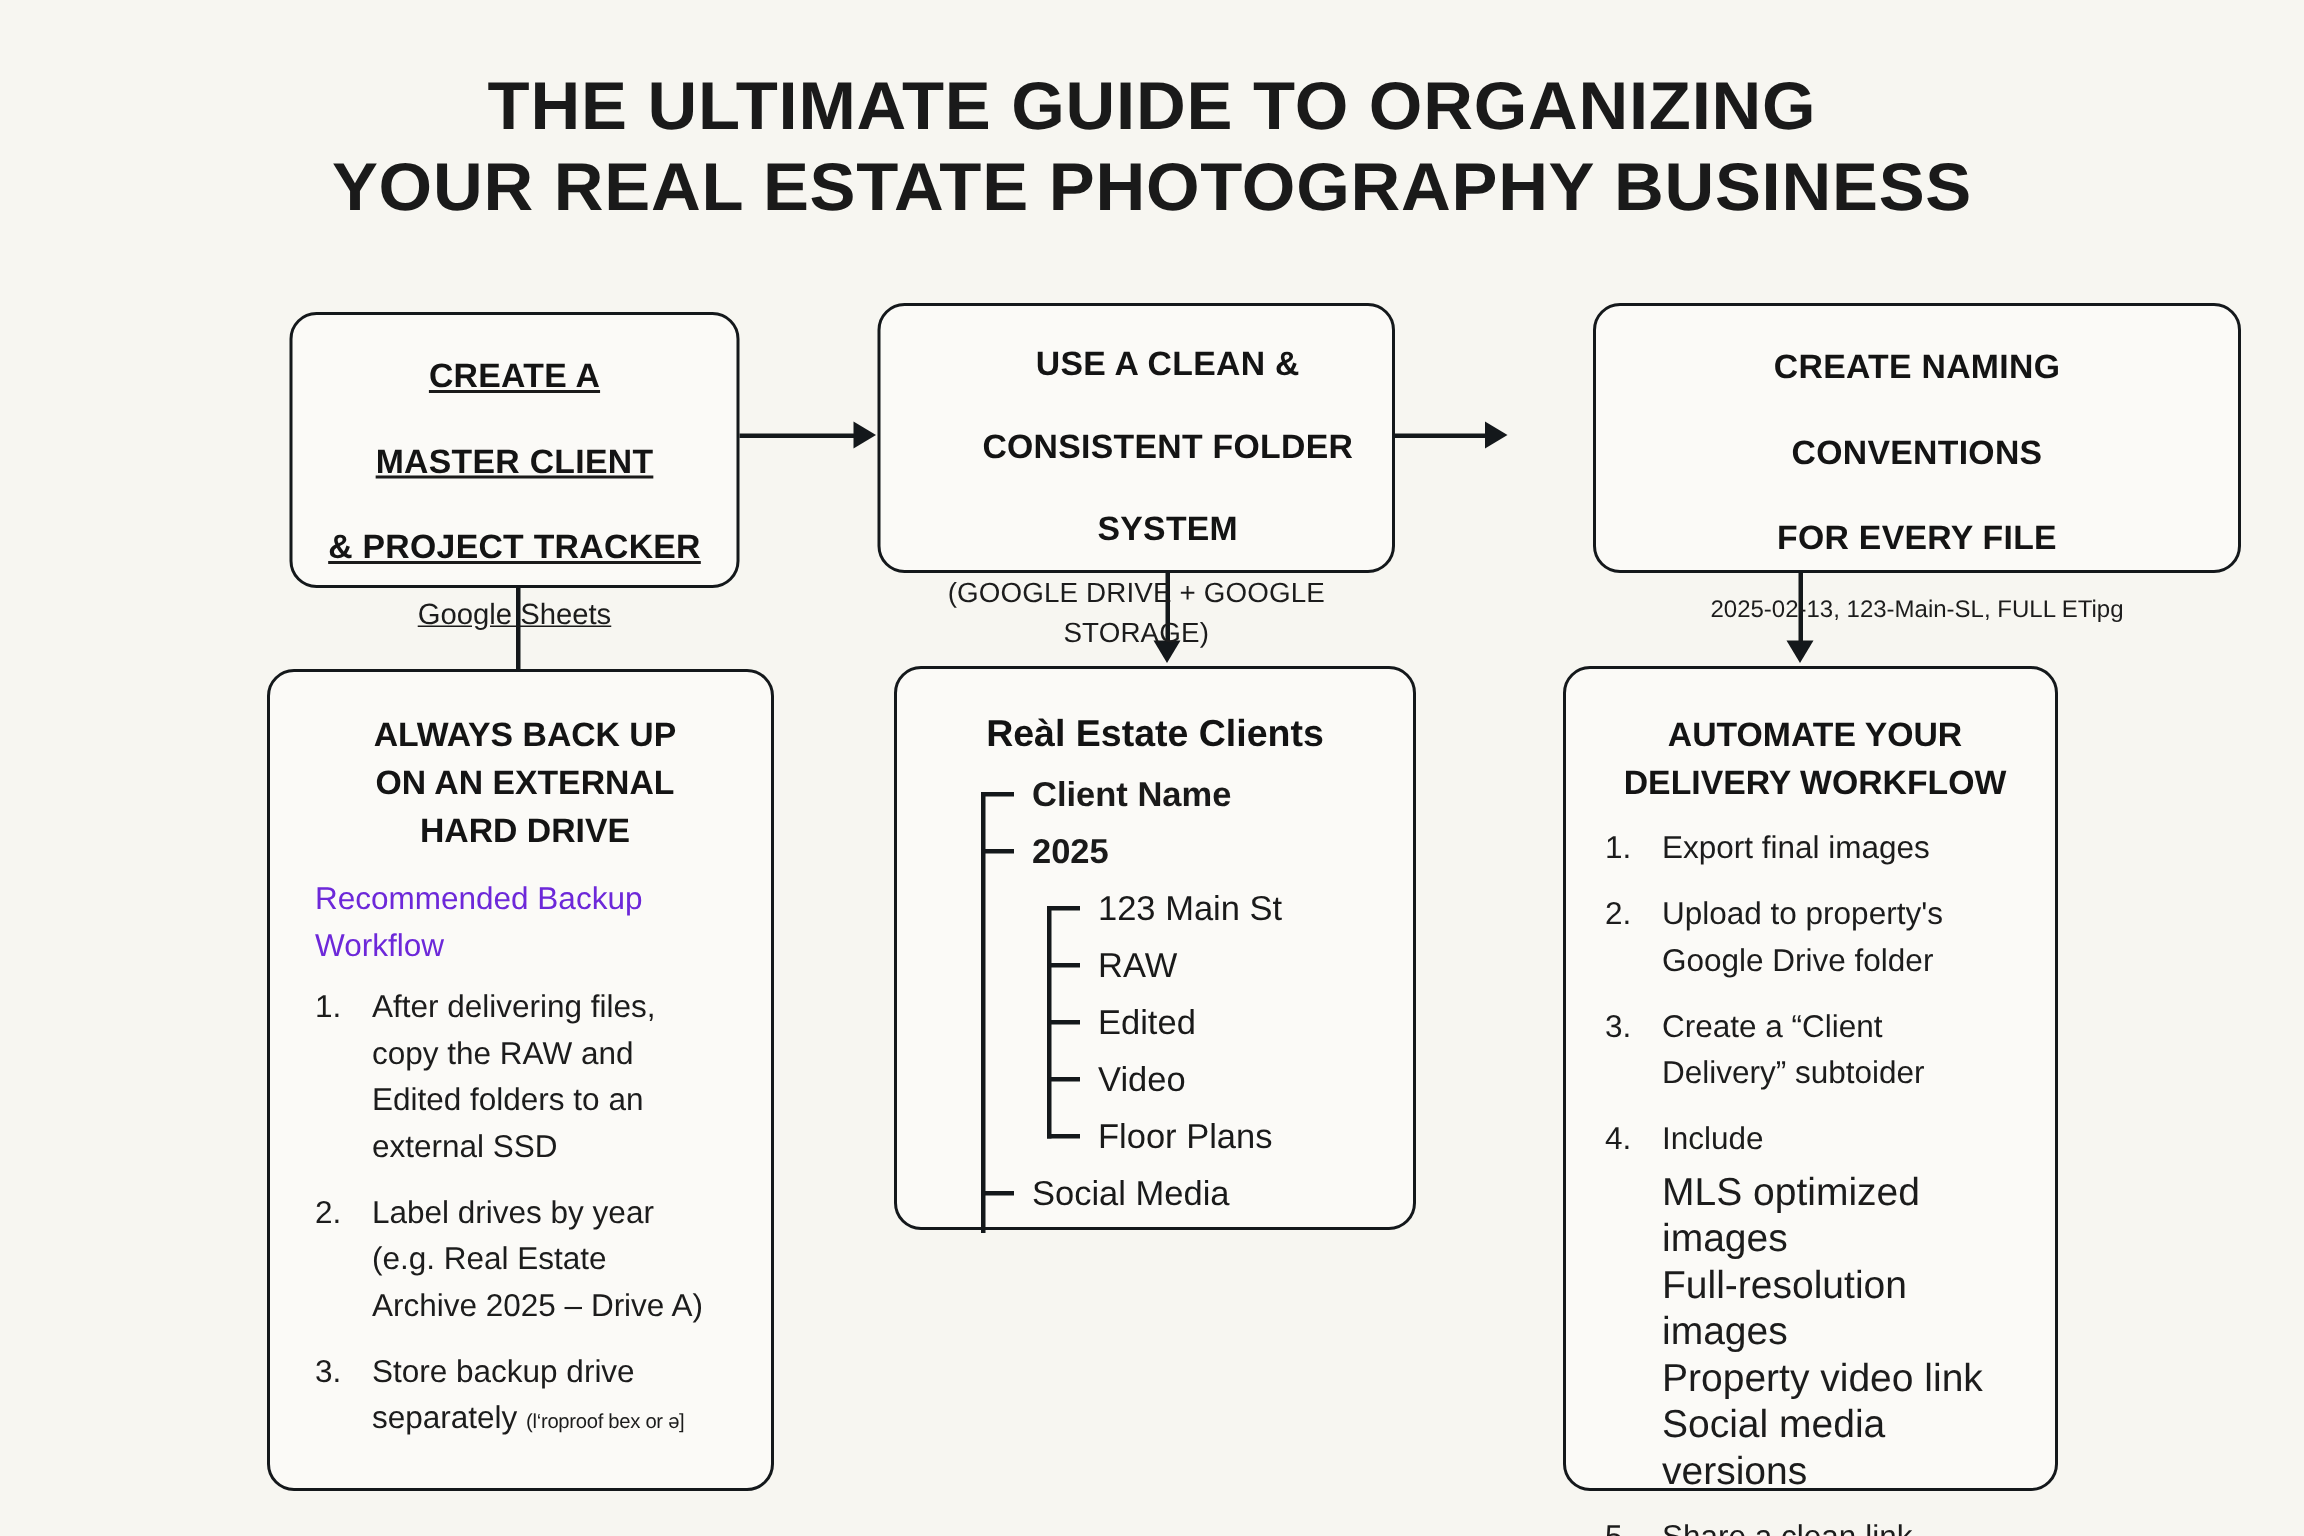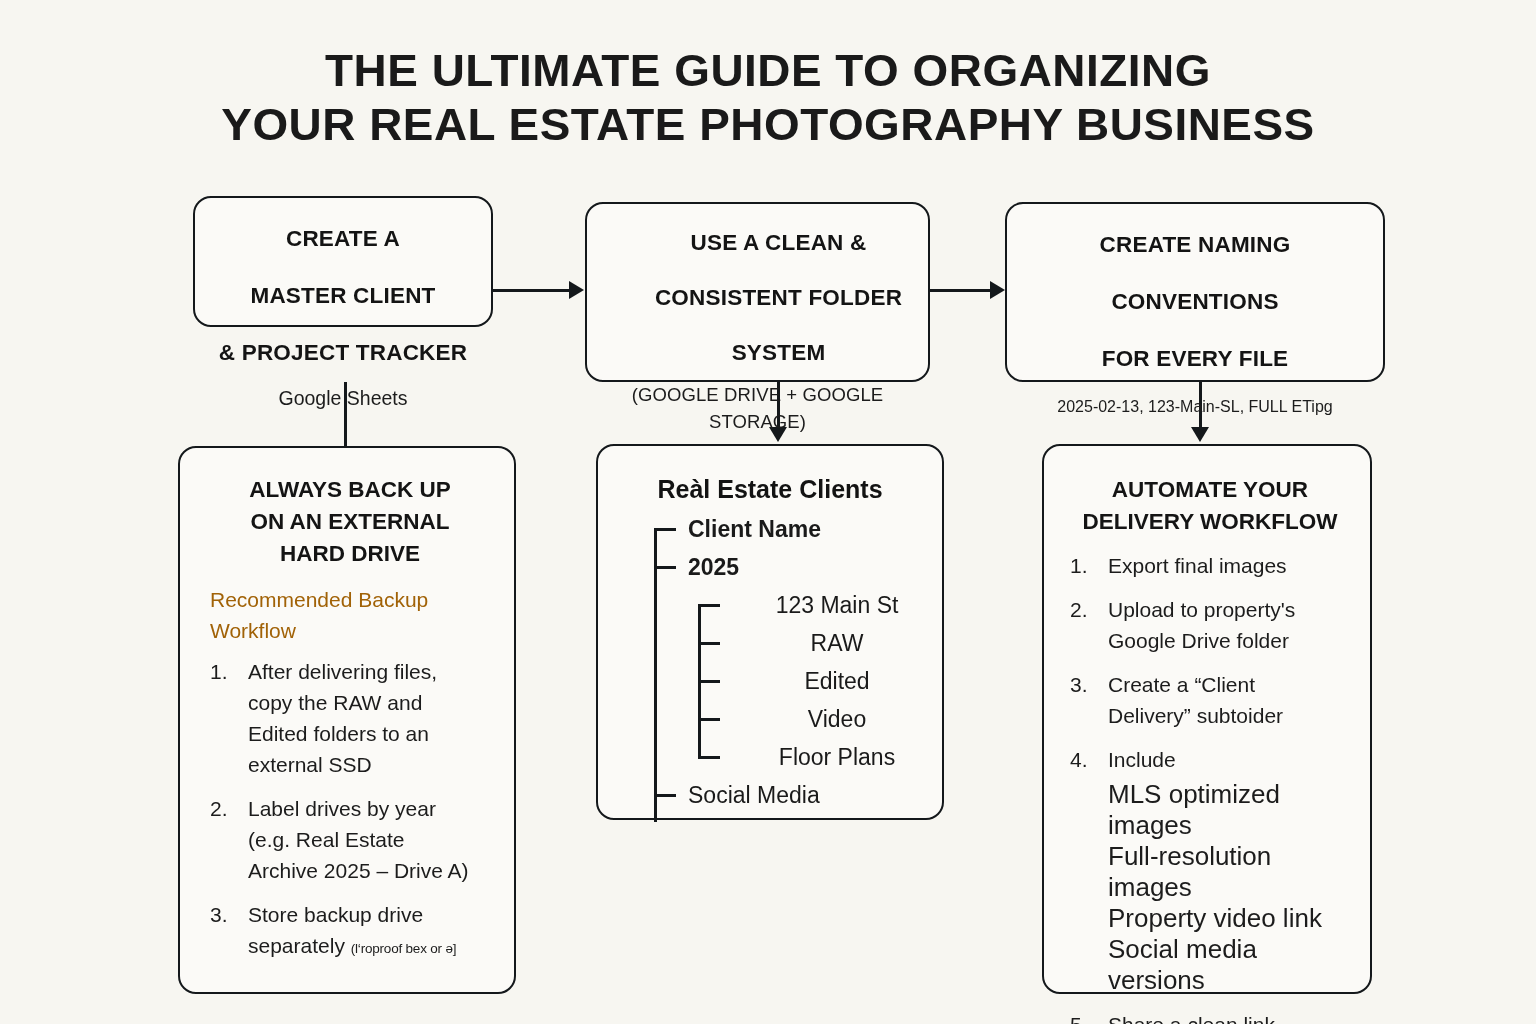--- a/index.html
+++ b/index.html
@@ -56,23 +56,23 @@
     line-height: 27px;
     text-align: center;
     color: #1c1c1c;
   }
   .node-sub.caps {
     font-size: 18.5px;
     letter-spacing: 0.1px;
   }
 
   
-  #box-tracker      { left: 193px;  top: 196px; width: 300px; height: 131px; }
+  #box-tracker      { left: 193px;  top: 208px; width: 300px; height: 184px; text-decoration: underline; }
   #box-folder-sys   { left: 585px;  top: 202px; width: 345px; height: 180px; }
-  #box-naming       { left: 1005px; top: 202px; width: 380px; height: 180px; }
+  #box-naming       { left: 1062px; top: 202px; width: 432px; height: 180px; }
 
   #box-tracker .node-title    { margin-top: 25px; }
   #box-tracker .node-sub      { margin-top: 16px; }
   #box-folder-sys .node-title { margin-top: 23px; padding-left: 42px; }
   #box-folder-sys .node-sub   { margin-top: 12px; }
   #box-naming .node-title     { margin-top: 25px; }
   #box-naming .node-sub       { margin-top: 18px; font-size: 16px; }
 
   
   #box-backup   { left: 178px;  top: 446px; width: 338px; height: 548px; }
@@ -82,21 +82,21 @@
   .body-head {
     font-weight: bold;
     font-size: 22.5px;
     line-height: 32px;
     text-align: center;
     color: #141414;
   }
   .body-text {
     font-size: 21px;
     line-height: 31px;
-    color: #a16207;
+    color: #6d28d9;
   }
 
   
   ol.steps {
     list-style: none;
     margin: 0;
     padding: 0;
   }
   ol.steps > li {
     position: relative;
@@ -161,21 +161,20 @@
   .tree .spine {
     position: absolute;
     left: 0;
     top: 19px;
     width: 2.5px;
     background: #14181b;
   }
   .tree .nest {
     position: relative;
     margin-left: 44px;
-    text-align: center;
   }
 
   
   .line-h, .line-v {
     position: absolute;
     background: #14181b;
   }
   .line-h { height: 2.5px; }
   .line-v { width: 2.5px; }
 

